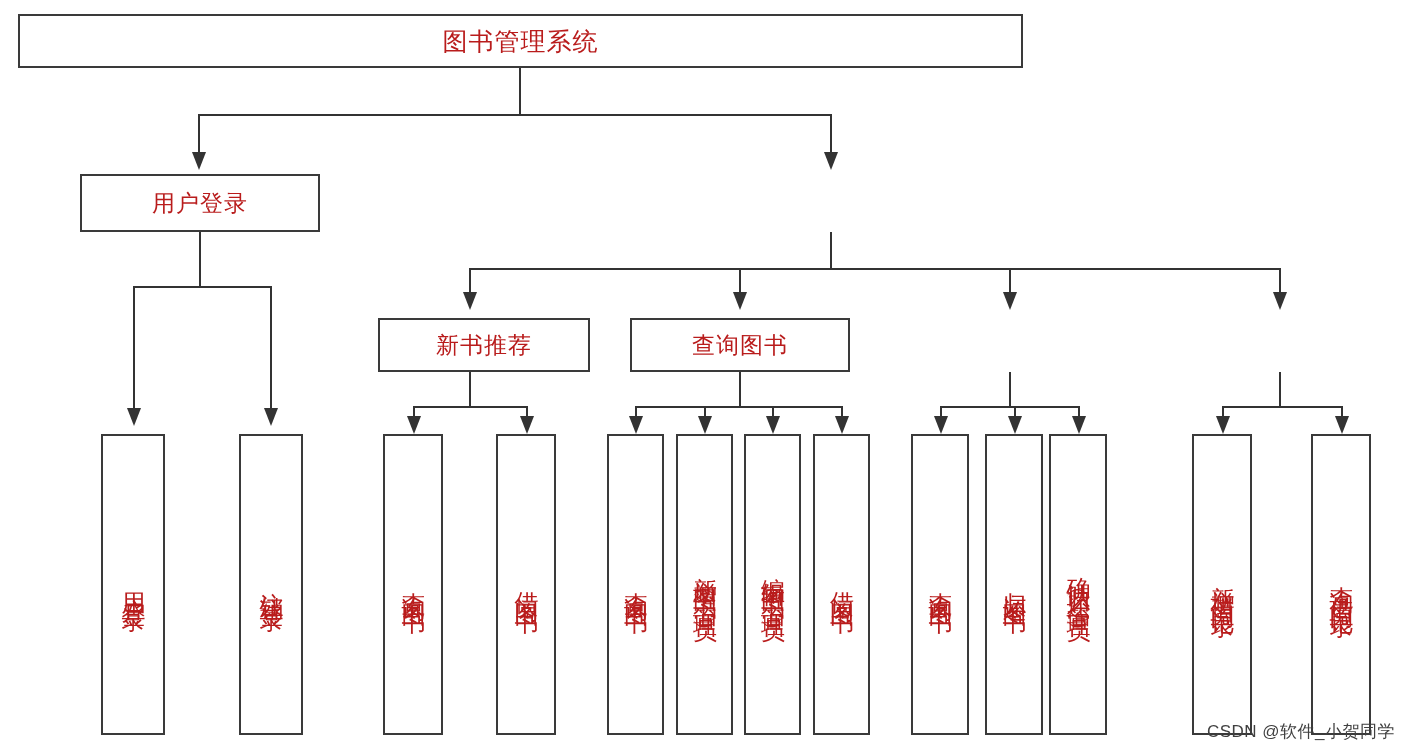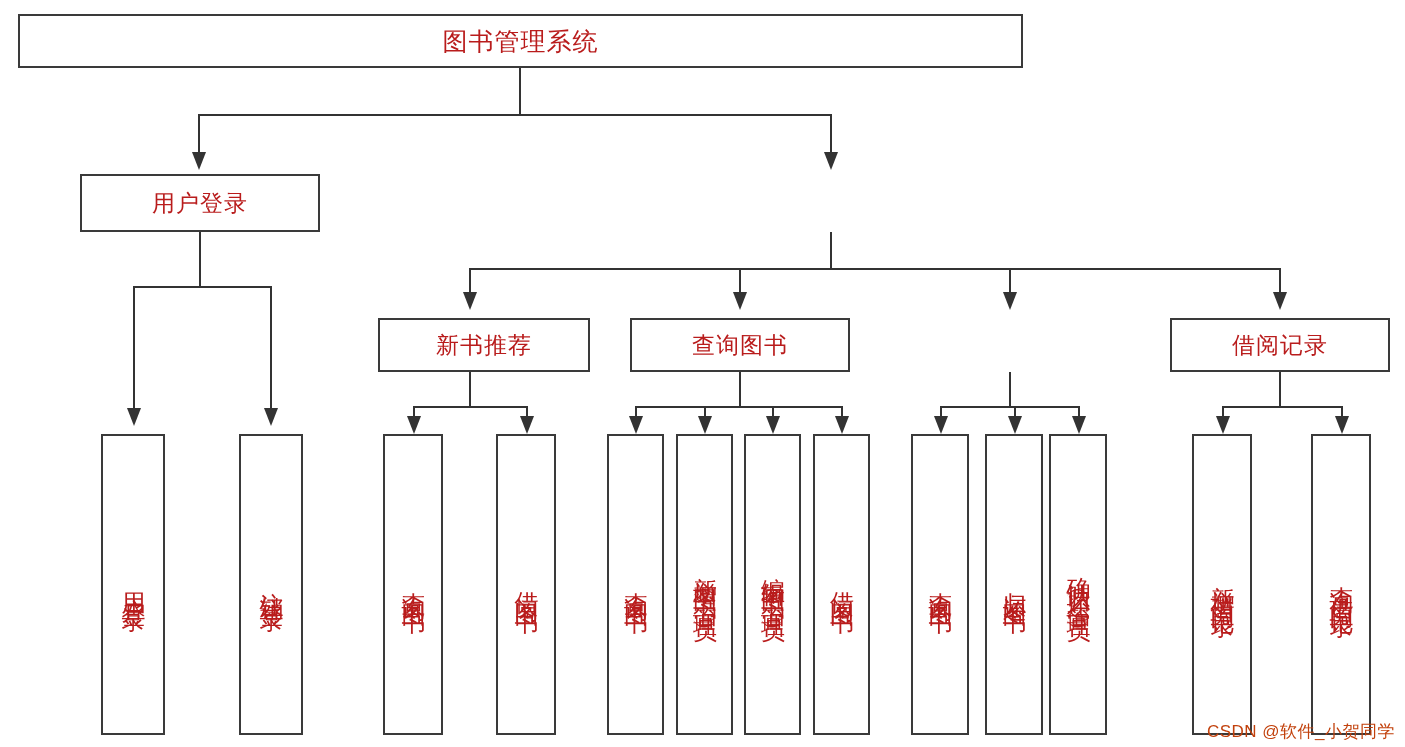--- a/index.html
+++ b/index.html
@@ -68,21 +68,21 @@
     border-left:7px solid transparent;
     border-right:7px solid transparent;
     border-top:18px solid #333333;
   }
   
   .watermark{
     position:absolute;
     right:10px;
     bottom:4px;
     font-size:17px;
-    color:#c2410c;
+    color:#404040;
     letter-spacing:.5px;
     white-space:nowrap;
   }
 </style>
 </head>
 <body>
 
 <div id="canvas">
 
   <div class="node h root" style="left:18px;top:14px;width:1005px;height:54px;">
@@ -119,23 +119,20 @@
   <div class="arrow" style="left:1003px;top:292px;"></div>
   <div class="vline" style="left:1279px;top:268px;height:24px;"></div>
   <div class="arrow" style="left:1273px;top:292px;"></div>
 
   <div class="node h" style="left:360px;top:318px;width:212px;height:54px;margin-left:18px;">
     <span class="label">新书推荐</span>
   </div>
   <div class="node h" style="left:630px;top:318px;width:220px;height:54px;">
     <span class="label">查询图书</span>
   </div>
-  <div class="node h" style="left:1170px;top:318px;width:220px;height:54px;">
-    <span class="label">借阅记录</span>
-  </div>
 
   <div class="vline" style="left:469px;top:372px;height:36px;"></div>
   <div class="hline" style="left:413px;top:406px;width:114px;"></div>
   <div class="vline" style="left:413px;top:406px;height:12px;"></div>
   <div class="arrow" style="left:407px;top:416px;"></div>
   <div class="vline" style="left:526px;top:406px;height:12px;"></div>
   <div class="arrow" style="left:520px;top:416px;"></div>
 
   <div class="vline" style="left:739px;top:372px;height:36px;"></div>
   <div class="hline" style="left:635px;top:406px;width:207px;"></div>

